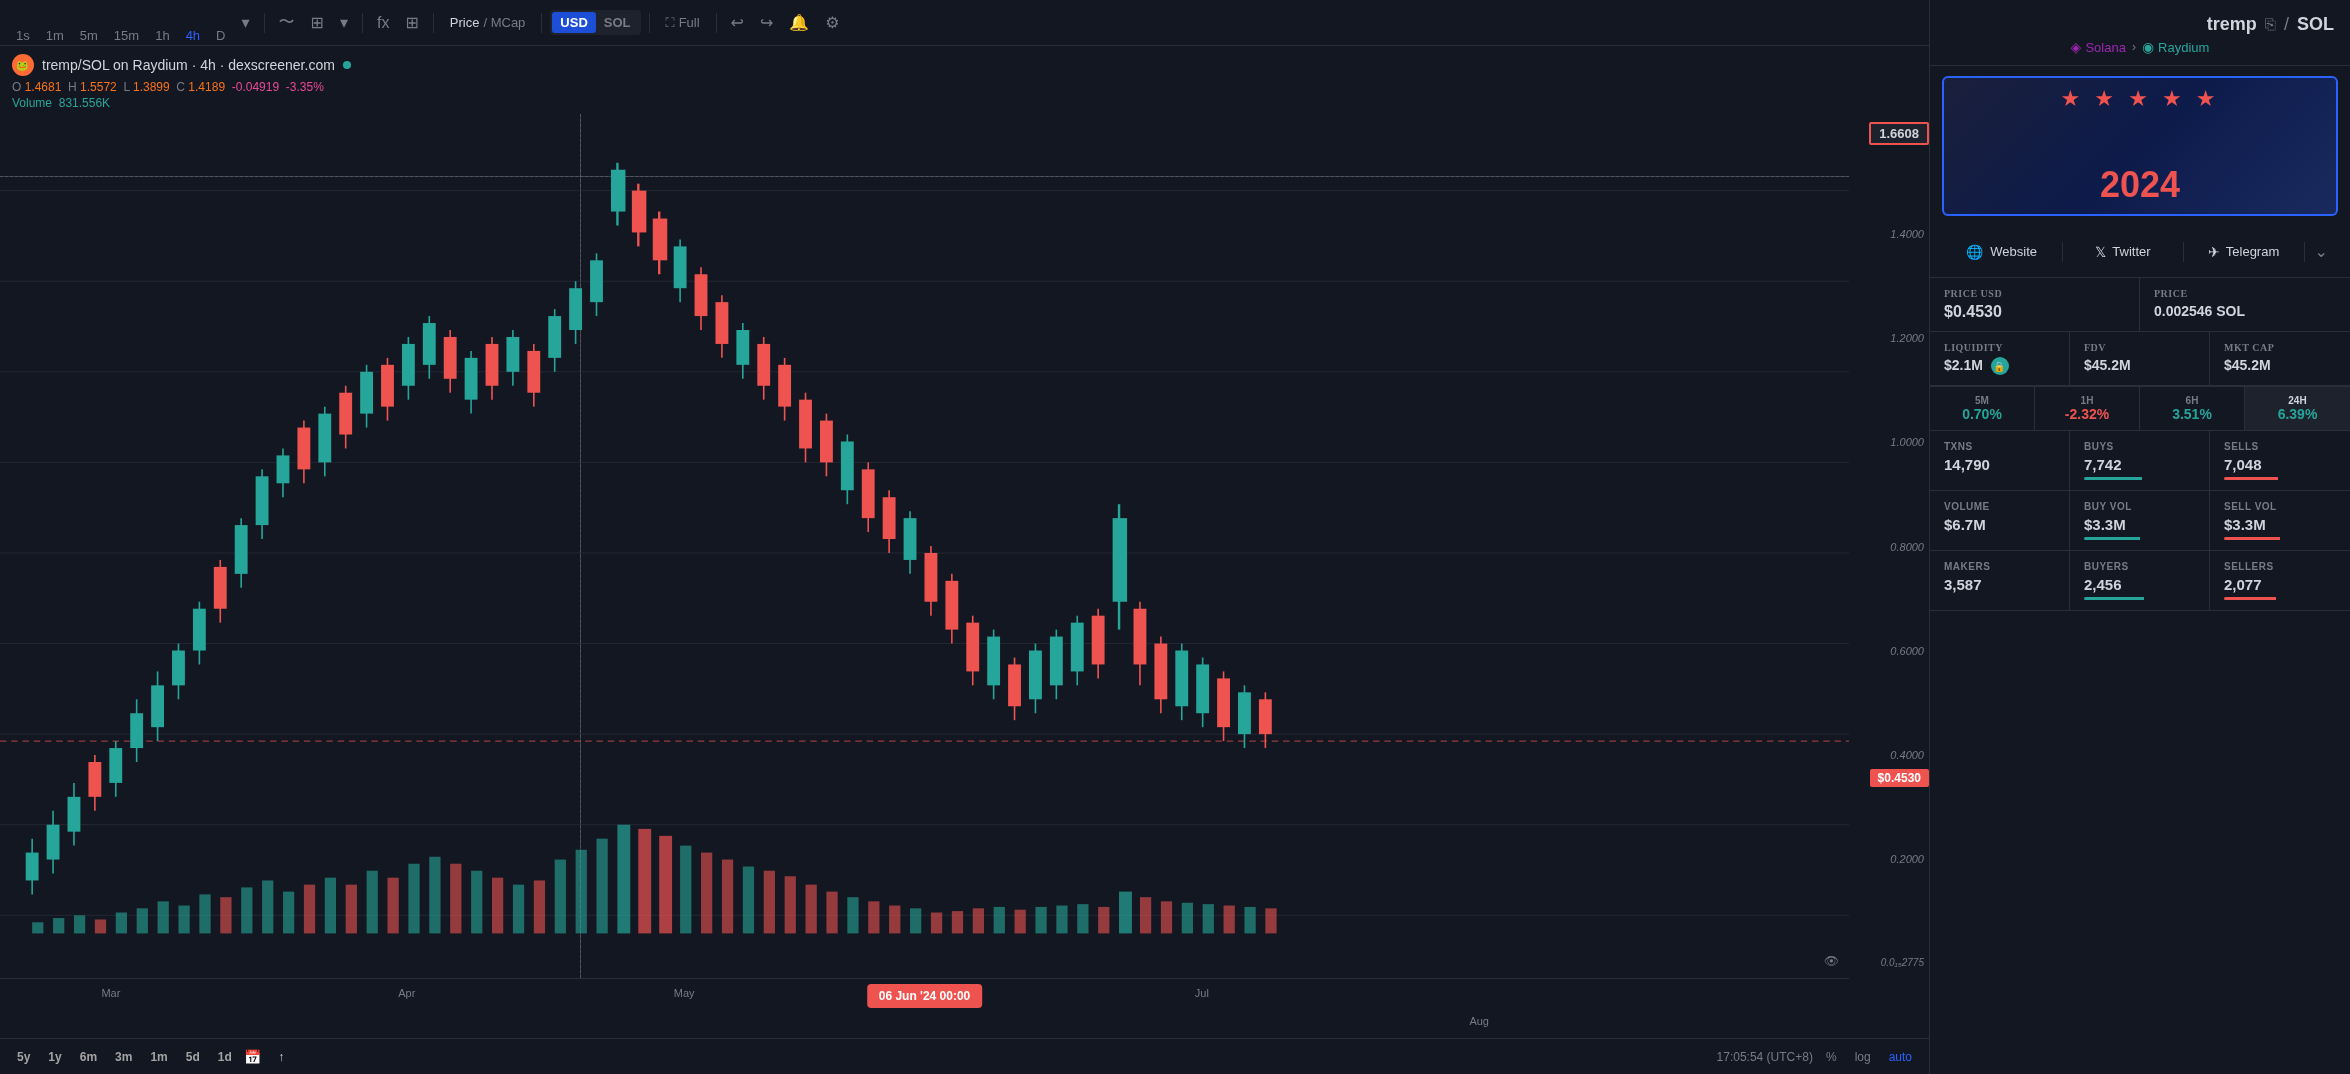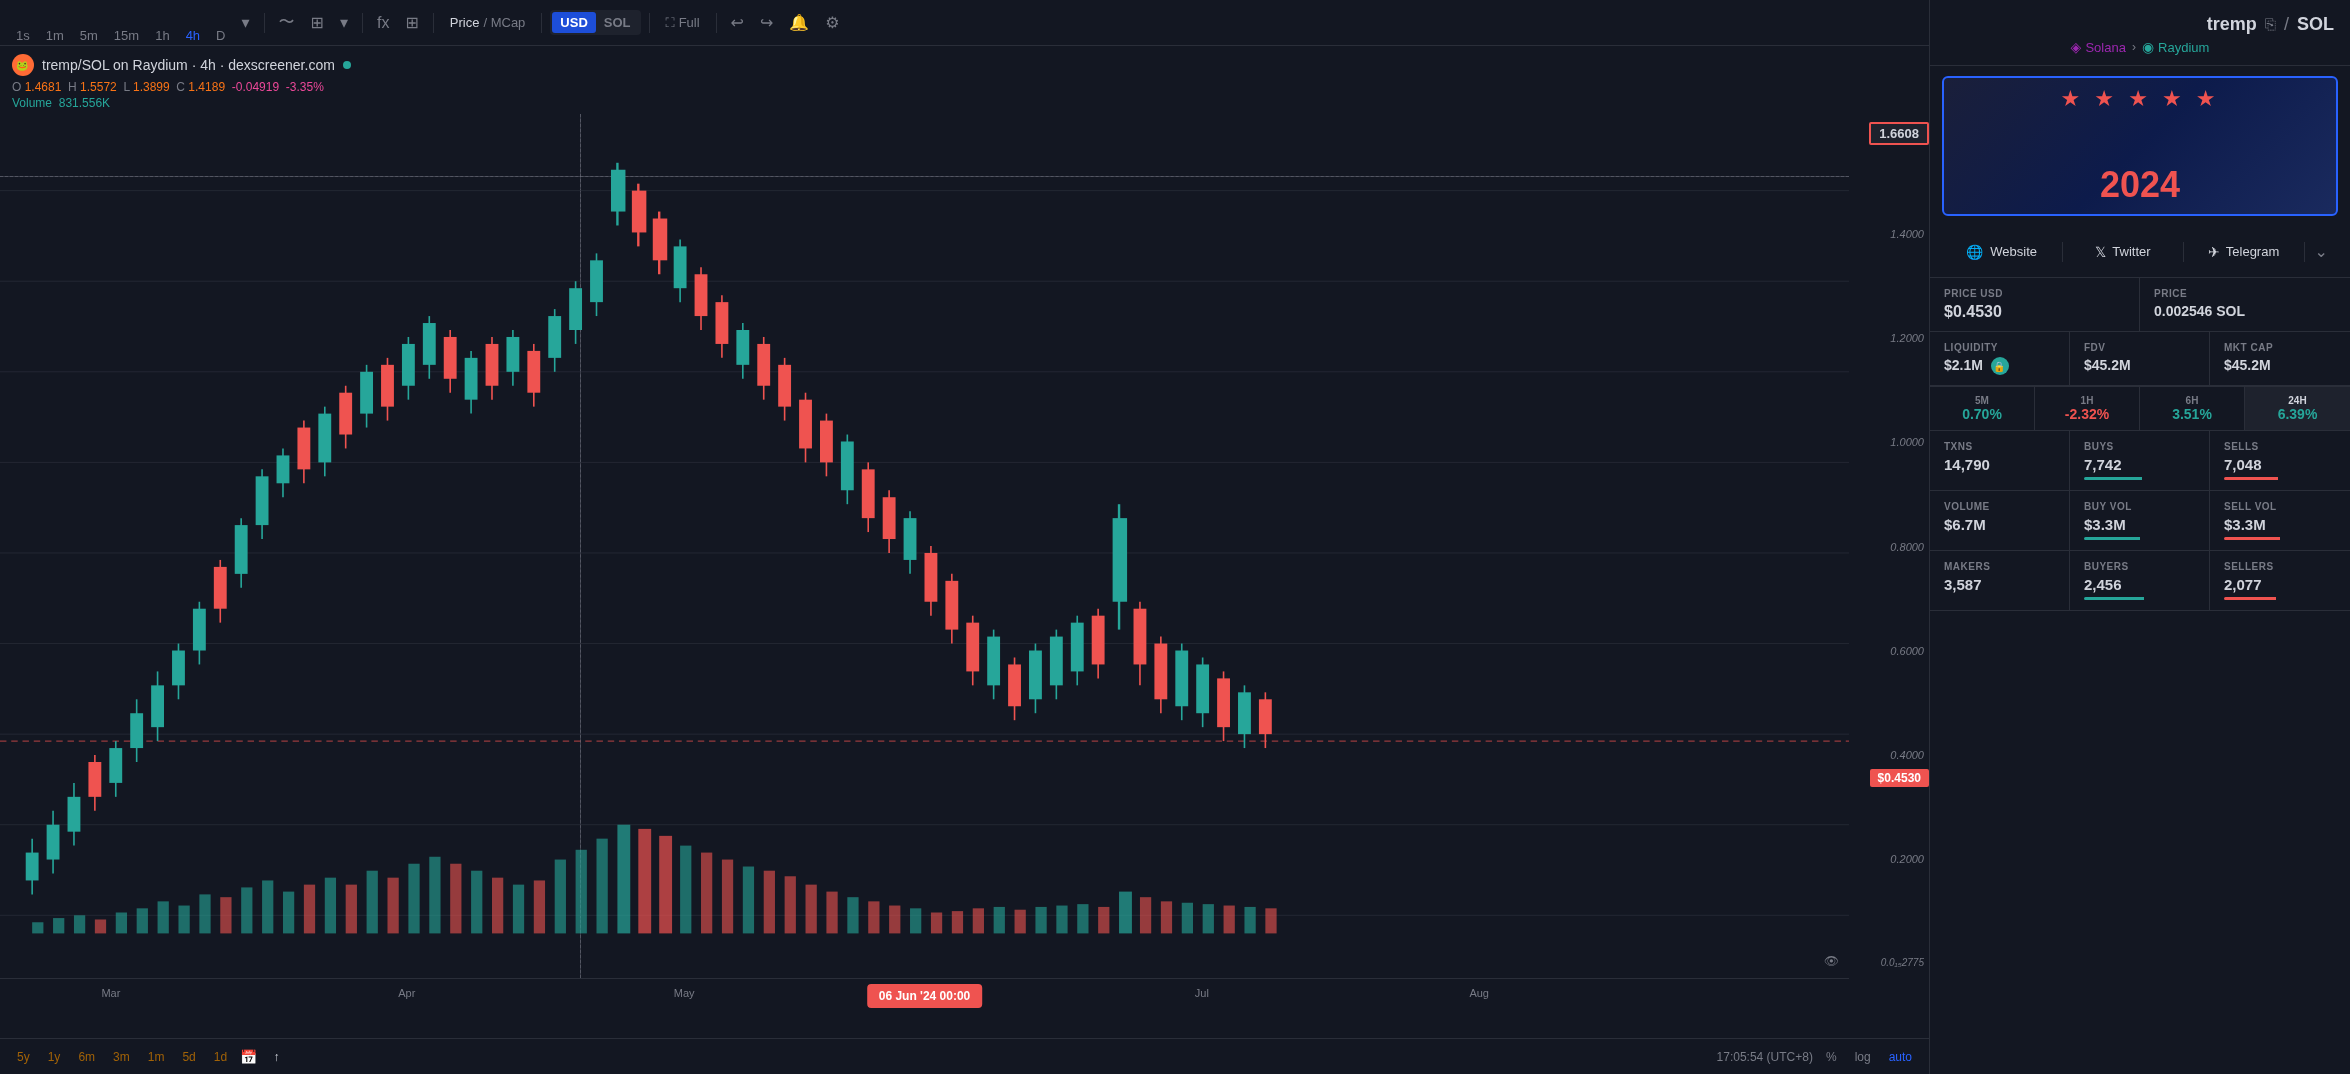--- a/index.html
+++ b/index.html
@@ -236,24 +236,25 @@
       height: 36px;
       background: #131722;
       border-top: 1px solid #2a2e39;
       display: flex;
       align-items: center;
       padding: 0 12px;
       gap: 8px;
       font-size: 12px;
     }
     .period-item {
-      color: #a16207;
+      color: #a3a3a3;
       padding: 2px 5px;
       cursor: pointer;
       border-radius: 3px;
+      font-weight: bold;
     }
     .time-display {
       margin-left: auto;
       color: #787b86;
     }
     .pct-btn {
       color: #787b86;
       padding: 2px 5px;
       cursor: pointer;
     }
@@ -420,20 +421,21 @@
       border-right: 1px solid #2a2e39;
     }
     .stat-cell:last-child { border-right: none; }
     .stat-label {
       color: #787b86;
       font-size: 10px;
       font-weight: 600;
       letter-spacing: 0.5px;
       text-transform: uppercase;
       margin-bottom: 4px;
+      font-family: Liberation Serif, serif;
     }
     .stat-value {
       color: #d1d4dc;
       font-size: 16px;
       font-weight: 700;
     }
     .stat-value.price-usd { font-size: 16px; }
     .stat-value.small { font-size: 14px; }
 
     
@@ -872,21 +874,21 @@
     <div class="price-cursor-box" style="top: calc(72% - 10px);">$0.4530</div>
 
     <div class="price-cursor-box-top">1.6608</div>
 
     <div class="time-axis">
       <span class="time-label" style="left: 6%;">Mar</span>
       <span class="time-label" style="left: 22%;">Apr</span>
       <span class="time-label" style="left: 37%;">May</span>
       <div class="time-cursor" style="left: 50%;">06 Jun '24  00:00</div>
       <span class="time-label" style="left: 65%;">Jul</span>
-      <span class="time-label" style="left: 80%;">Aug</span>
+      <span class="time-label" style="left: 80%; margin-top: 28px;">Aug</span>
     </div>
 
     <div class="eye-icon">👁</div>
 
   </div>
 
   <div class="bottom-toolbar">
     <span class="period-item">5y</span>
     <span class="period-item">1y</span>
     <span class="period-item">6m</span>

